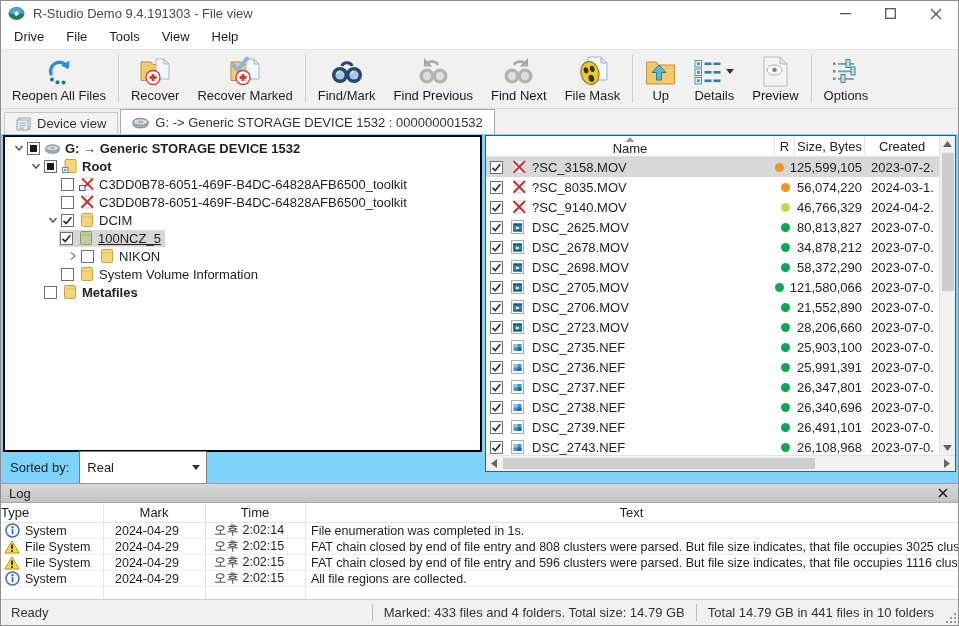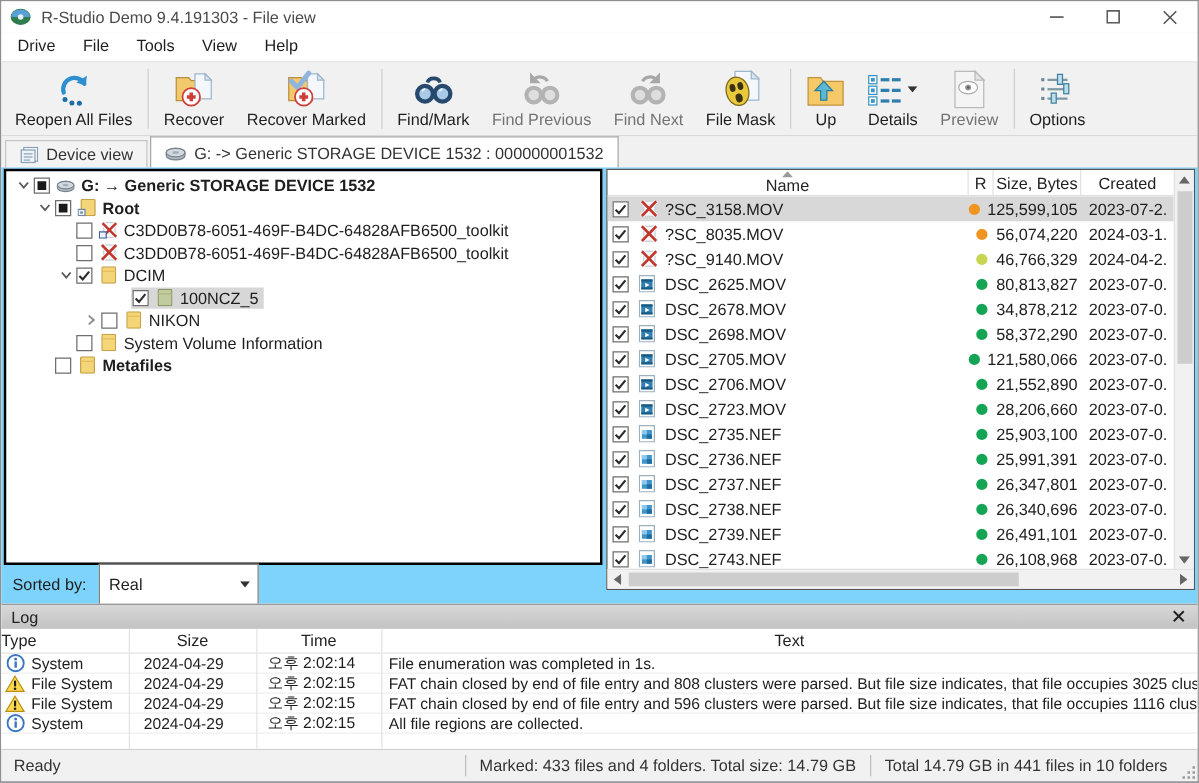--- a/index.html
+++ b/index.html
@@ -16,21 +16,21 @@
   .wc{width:45px;display:flex;align-items:center;justify-content:center;}
   
   .menubar{flex:0 0 23px;background:#fff;display:flex;align-items:center;padding-left:2px;}
   .menu-item{padding:2px 11px 4px;}
   
   .toolbar{flex:0 0 57px;background:#f1f1f1;border-top:1px solid #e6e6e6;border-bottom:1px solid #dadada;
            display:flex;align-items:stretch;padding:1px 2px;}
   .tbtn{display:flex;flex-direction:column;align-items:center;justify-content:space-between;padding:4px 9px 4px;}
   .ticon{height:33px;display:flex;align-items:center;gap:4px;}
   .tlabel{white-space:nowrap;}
-  .tbtn.disabled .tlabel{color:#737373;}
+  .tbtn.disabled .tlabel{color:#0f172a;}
   .tsep{width:1px;background:#cfcfcf;margin:4px 3px;}
   
   .tabrow{flex:0 0 25px;background:#f1f1f1;display:flex;align-items:flex-end;padding-left:3px;gap:2px;}
   .tab{height:22px;display:flex;align-items:center;gap:6px;padding:0 11px;background:#f3f3f3;
        border:1px solid #c6c6c6;border-bottom:none;color:#333;white-space:nowrap;}
   .tab.active{background:#fff;height:25px;border-color:#a8a8a8;}
   .tab-icon{display:flex;}
   
   .main{flex:0 0 349px;display:flex;background:#7dd3fc;min-height:0;}
   .left-col{flex:0 0 481px;display:flex;flex-direction:column;}
@@ -422,21 +422,21 @@
               </span>
               <span class="ticon16">
                 <svg width="12" height="14" viewBox="0 0 12 14">
                   <rect x="0.5" y="0.5" width="11" height="13" rx="1" fill="#f4d679" stroke="#c4a34c"></rect>
                   <path d="M0.5 4 h11" stroke="#e3bd5e"></path>
                 </svg>
               </span>
               <span class="tlab">DCIM</span>
             </span>
           </div>
-          <div class="trow" style="padding-left: 85px;">
+          <div class="trow" style="padding-left: 39px; text-decoration: underline;">
             <span class="chev"></span>
             <span class="tsel selected">
               <span class="cb checked">
                 <svg width="11" height="11">
                   <path d="M1.5 5.8 L4.2 8.5 L9.3 2.3" fill="none" stroke="#2d2d2d" stroke-width="1.7"></path>
                 </svg>
               </span>
               <span class="ticon16">
                 <svg width="12" height="14" viewBox="0 0 12 14">
                   <rect x="0.5" y="0.5" width="11" height="13" rx="1" fill="#c0cb9e" stroke="#8c9868"></rect>
@@ -912,21 +912,21 @@
             <path d="M1 1 L9 9 M9 1 L1 9" stroke="#222" stroke-width="1.6"></path>
           </svg>
         </span>
     </div>
     <div class="log-table">
       <div class="vline" style="left:102px"></div>
       <div class="vline" style="left:204px"></div>
       <div class="vline" style="left:304px"></div>
       <div class="log-cols">
         <span class="lc-type">Type</span>
-        <span class="lc-date">Size</span>
+        <span class="lc-date">Mark</span>
         <span class="lc-time">Time</span>
         <span class="lc-text">Text</span>
       </div>
       <div>
           <div class="lrow">
             <span class="l-type">
               <span class="licon">
                 <svg width="15" height="15" viewBox="0 0 15 15">
                   <circle cx="7.5" cy="7.5" r="6.5" fill="#fff" stroke="#3b75c0" stroke-width="1.5"></circle>
                   <circle cx="7.5" cy="4.2" r="1.2" fill="#3b75c0"></circle>

